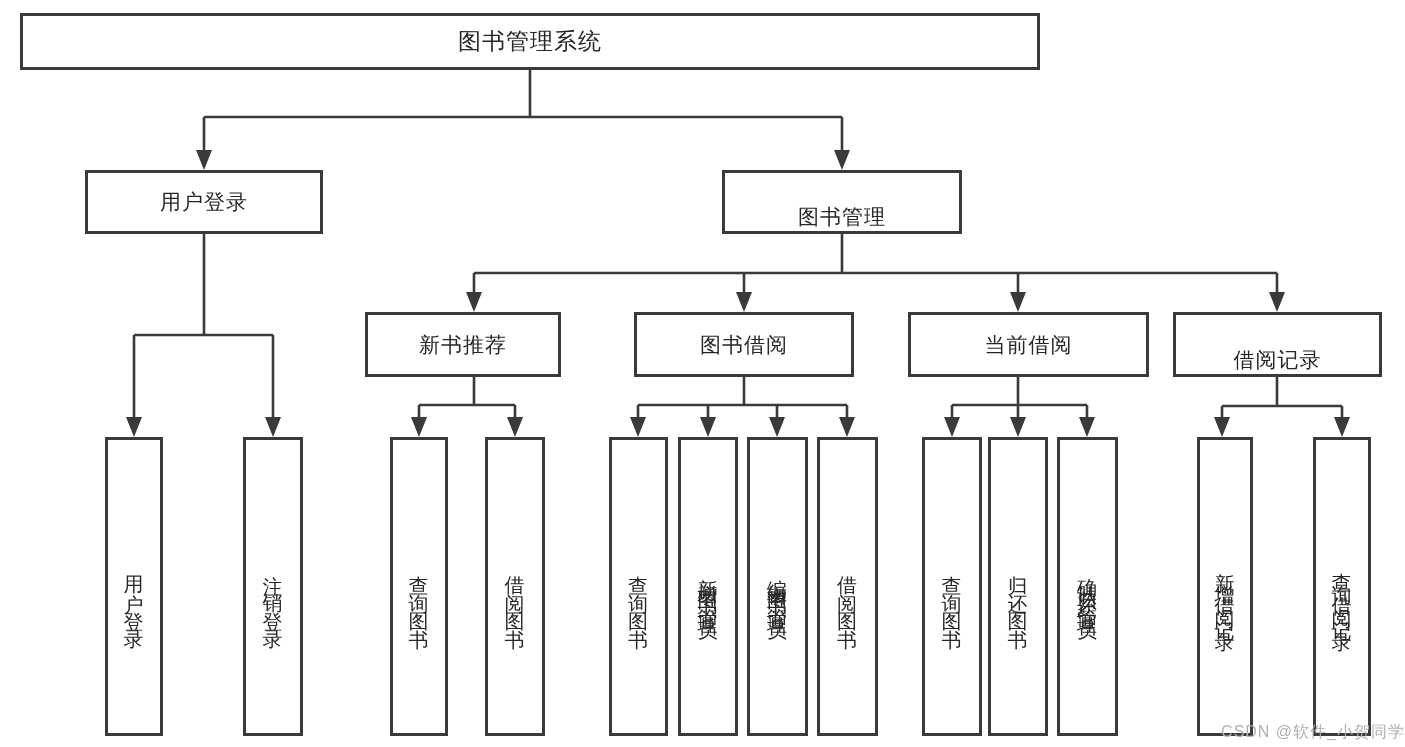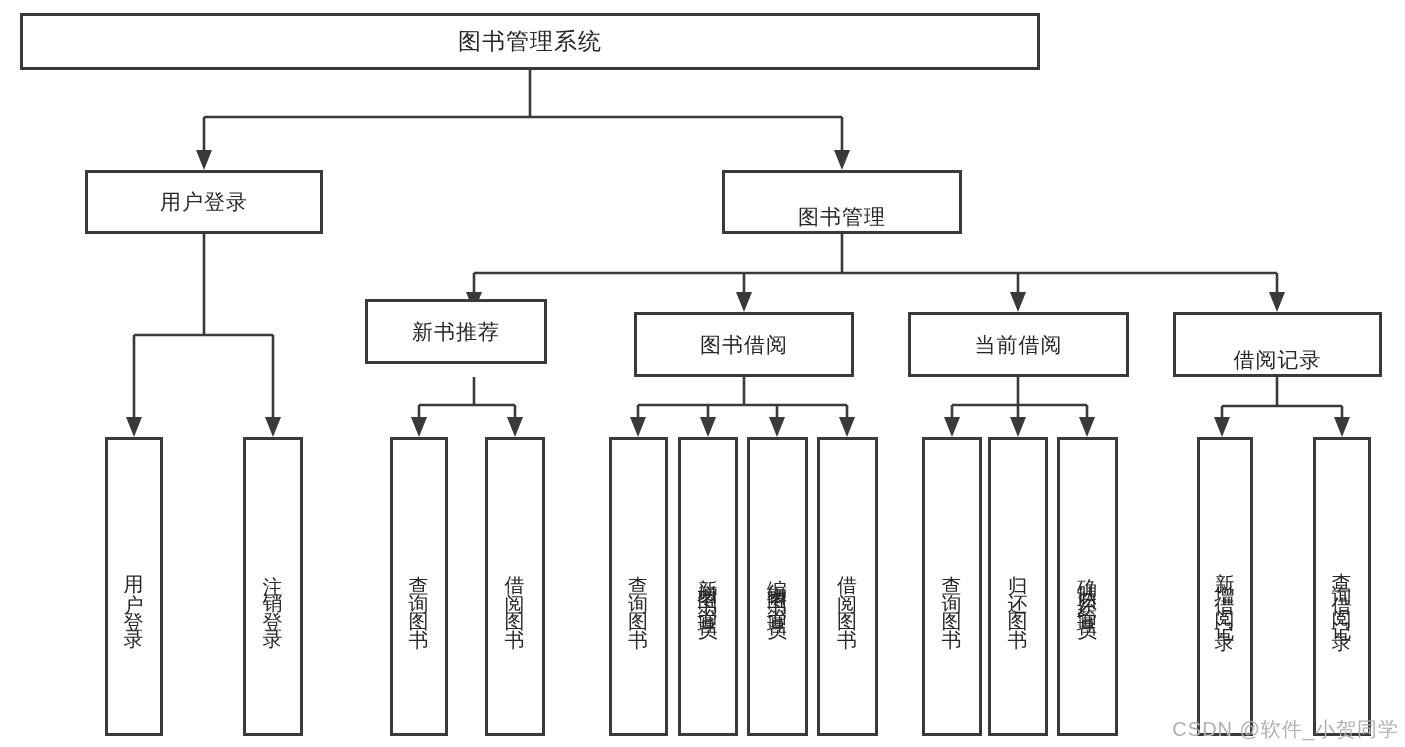--- a/index.html
+++ b/index.html
@@ -18,22 +18,22 @@
   .h1{font-size:23px;letter-spacing:1px;}
   .h2{font-size:21px;letter-spacing:1px;}
   .vnode span{
     writing-mode:vertical-rl;text-orientation:mixed;
     font-size:20px;line-height:1;white-space:nowrap;
   }
   .ls4{letter-spacing:18px;padding-top:18px;}
   .ls6{letter-spacing:12px;padding-top:12px;}
   .ls9{letter-spacing:6px;padding-top:6px;}
   .watermark{
-    position:absolute;right:6px;bottom:4px;z-index:2;
-    font-size:20px;color:var(--watermark,#b0b0b0);letter-spacing:1px;
+    position:absolute;right:0;bottom:4px;z-index:2;
+    font-size:16px;color:var(--watermark,#b0b0b0);letter-spacing:1px;
   }
 </style>
 </head>
 <body>
 
 <div class="stage">
 
   <svg class="connectors" width="1405" height="747" viewBox="0 0 1405 747">
 
     <path class="connector" d="M530,70 V117 M204,117 H842 M204,117 V153 M842,117 V153"></path>
@@ -74,27 +74,27 @@
     <span>图书管理系统</span>
   </div>
 
   <div class="node h2" style="left:85px;top:170px;width:238px;height:64px;">
     <span>用户登录</span>
   </div>
   <div class="node h2" style="left:722px;top:170px;width:240px;height:64px;align-items:flex-end;">
     <span>图书管理</span>
   </div>
 
-  <div class="node h2" style="left:365px;top:299px;width:182px;height:65px;font-family:Liberation Mono, monospace;">
+  <div class="node h2" style="left:365px;top:312px;width:196px;height:65px;font-family:Liberation Mono, monospace;">
     <span>新书推荐</span>
   </div>
   <div class="node h2" style="left:634px;top:312px;width:220px;height:65px;align-items:center;">
     <span>图书借阅</span>
   </div>
-  <div class="node h2" style="left:908px;top:312px;width:221px;height:65px;">
+  <div class="node h2" style="left:908px;top:312px;width:241px;height:65px;">
     <span>当前借阅</span>
   </div>
   <div class="node h2" style="left:1173px;top:312px;width:209px;height:65px;align-items:flex-end;">
     <span>借阅记录</span>
   </div>
 
   <div class="node vnode" style="left:105px;top:437px;width:58px;height:299px;">
     <span class="ls4">用户登录</span>
   </div>
   <div class="node vnode" style="left:243px;top:437px;width:60px;height:299px;">

